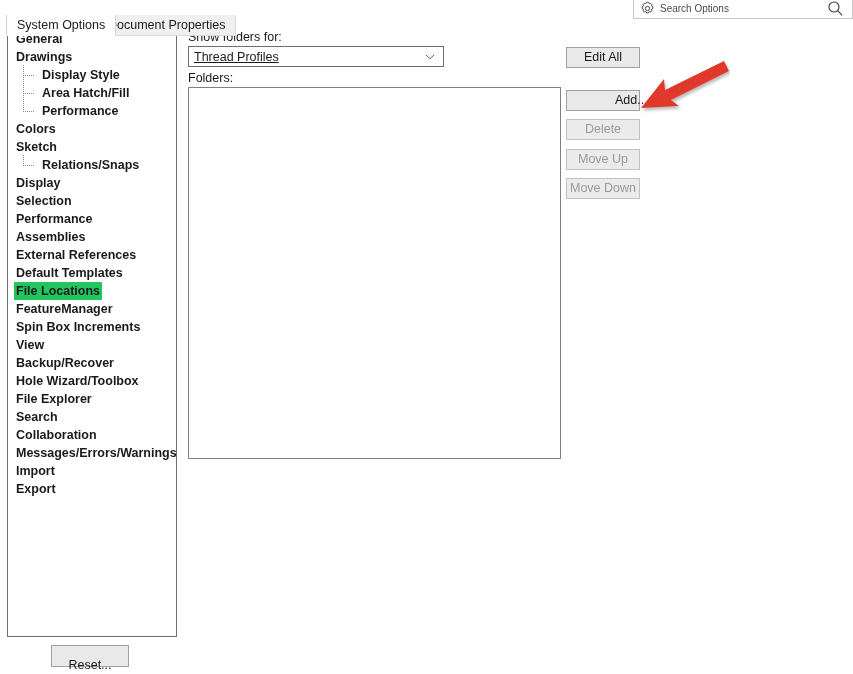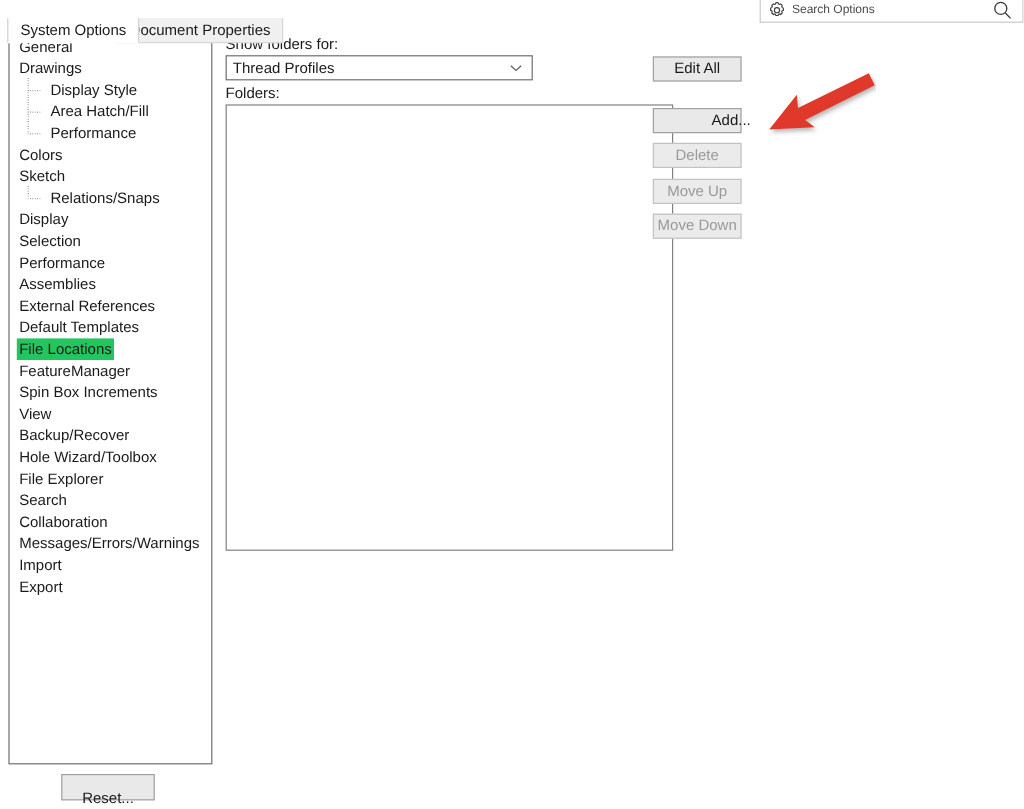--- a/index.html
+++ b/index.html
@@ -93,20 +93,21 @@
   #sidebar {
     position: absolute;
     left: 7px;
     top: 29px;
     width: 170px;
     height: 608px;
     background: #ffffff;
     border: 1px solid #6e6e6e;
     box-sizing: border-box;
     overflow: hidden;
+    font-weight: bold;
   }
   .side-item {
     position: relative;
     height: 18px;
     line-height: 18px;
     padding-left: 6px;
     font-size: 12.5px;
     color: #1a1a1a;
     white-space: nowrap;
     cursor: default;
@@ -181,20 +182,21 @@
     left: 188px;
     top: 46px;
     width: 256px;
     height: 21px;
     background: #ffffff;
     border: 1px solid #6e6e6e;
     box-sizing: border-box;
     display: flex;
     align-items: center;
     cursor: default;
+    text-decoration: underline;
   }
   #show-folders-select .val {
     margin-left: 5px;
     font-size: 12.5px;
     color: #1a1a1a;
     flex: 1;
     white-space: nowrap;
     overflow: hidden;
   }
   #show-folders-select .chev {
@@ -213,21 +215,21 @@
     width: 373px;
     height: 372px;
     background: #ffffff;
     border: 1px solid #808080;
     box-sizing: border-box;
   }
 
   
   .action-btn {
     position: absolute;
-    left: 544px;
+    left: 566px;
     width: 74px;
     height: 21px;
     background: #e9e9e9;
     border: 1px solid #a0a0a0;
     box-sizing: border-box;
     font-size: 12.5px;
     font-family: "Liberation Sans", sans-serif;
     color: #1a1a1a;
     text-align: center;
     line-height: 19px;

